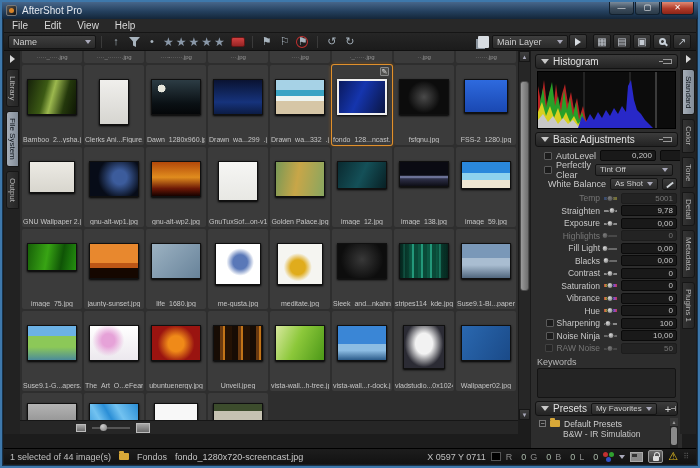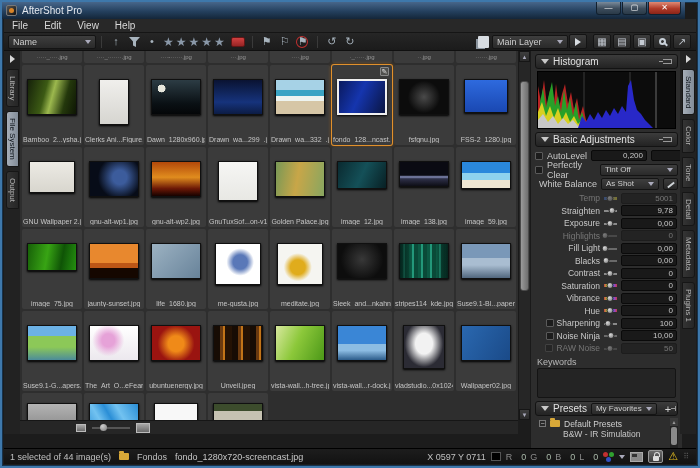--- a/index.html
+++ b/index.html
@@ -1,19 +1,19 @@
 <!DOCTYPE html>
 <html><head>
 <meta charset="utf-8">
 <style>
   html,body{margin:0;padding:0;background:#101010;font-family:"Liberation Sans",sans-serif;}
   *{box-sizing:border-box;}
   .win{position:relative;width:700px;height:468px;background:#1c1c1c;border:2px solid #3e78ab;box-shadow:inset 0 0 0 1px #16324c;overflow:hidden;}
   
-  .titlebar{position:absolute;left:0;top:0;right:13px;height:17px;background:linear-gradient(#47668a,#24405e 55%,#142639);display:flex;align-items:center;padding:0 4px;color:#e4e8ee;font-size:10px;}
+  .titlebar{position:absolute;left:0;top:0;right:0;height:17px;background:linear-gradient(#47668a,#24405e 55%,#142639);display:flex;align-items:center;padding:0 4px;color:#e4e8ee;font-size:10px;}
   .appicon{width:11px;height:11px;border-radius:2px;background:linear-gradient(135deg,#555,#111);border:1px solid #777;margin-right:5px;position:relative;}
   .appicon::after{content:"";position:absolute;left:2px;top:2px;width:5px;height:5px;border-radius:50%;background:#d88428;}
   .winbtns{margin-left:auto;display:flex;gap:1px;align-self:flex-start;}
   .wbtn{width:25px;height:13px;border:1px solid #12202e;border-top:none;border-radius:0 0 3px 3px;background:linear-gradient(#7a8a9a,#3c4c5c 55%,#2a3a48);color:#fff;font-size:8px;line-height:11px;text-align:center;}
   .wbtn.close{width:33px;background:linear-gradient(#e08a74,#b03a28 55%,#8a2418);}
   
   .menubar{position:absolute;left:2px;top:17px;right:2px;height:14px;background:#282828;border-bottom:1px solid #151515;display:flex;align-items:center;color:#d8d8d8;font-size:10px;}
   .menu-item{padding:0 8px;}
   
   .toolbar{position:absolute;left:2px;top:31px;right:2px;height:18px;background:linear-gradient(#262626,#1b1b1b);border-bottom:1px solid #101010;display:flex;align-items:center;padding:0 4px;color:#b8c2cc;font-size:10px;}
@@ -64,21 +64,21 @@
   .szico.big{width:14px;height:10px;}
   .sztrack{width:38px;height:2px;background:#555;position:relative;}
   .szhandle{position:absolute;left:20%;top:-3px;width:7px;height:7px;border-radius:50%;background:radial-gradient(circle at 35% 30%,#cfcfcf,#7a7a7a);}
   
   .rpanel{position:absolute;left:528px;top:49px;width:152px;bottom:18px;background:#2d2d2d;border-left:1px solid #1a1a1a;overflow:hidden;font-size:9px;color:#c8c8c8;}
   .sechdr{display:flex;align-items:center;gap:4px;background:linear-gradient(#3c3c3c,#232323);border:1px solid #131313;border-radius:3px;height:15px;padding:0 5px;margin:3px 4px 2px 4px;color:#e0e0e0;font-size:10px;}
   .tri{width:0;height:0;border-left:4px solid transparent;border-right:4px solid transparent;border-top:5px solid #c8c8c8;}
   .pin{width:9px;height:5px;border:1px solid #999;border-left:none;position:relative;margin-left:auto;}
   .pin::before{content:"";position:absolute;left:-4px;top:1px;width:4px;height:1px;background:#999;}
   .hist{margin:1px 6px 3px 6px;height:58px;background:#0c0c0c;border:1px solid #000;}
-  .crow{display:flex;align-items:center;height:13px;margin:1px 4px;gap:4px;}
+  .crow{display:flex;align-items:center;height:13px;margin:1px 13px;gap:4px;}
   .cb{width:8px;height:8px;background:#1c1c1c;border:1px solid #5a5a5a;border-radius:1px;flex:none;}
   .vbox{width:56px;height:11px;background:#191919;border:1px solid #0a0a0a;border-radius:2px;color:#c8c8c8;font-size:8px;text-align:right;padding:0 3px;line-height:10px;flex:none;}
   .dd-small{flex:1;height:12px;font-size:8px;}
   .eyedrop{width:15px;height:12px;background:linear-gradient(#3c3c3c,#262626);border:1px solid #141414;border-radius:2px;position:relative;flex:none;}
   .eyedrop::after{content:"";position:absolute;left:3px;top:5px;width:8px;height:2px;background:#cfd4d8;transform:rotate(-38deg);}
   .wblbl{width:62px;text-align:right;flex:none;}
   #sliders{margin:2px 5px 0 5px;}
   .arow{display:flex;align-items:center;height:12px;margin-bottom:0.5px;gap:4px;}
   .arow.dim{opacity:.45;}
   .lblwrap{width:64px;display:flex;justify-content:flex-end;align-items:center;gap:3px;flex:none;font-size:8.5px;}

